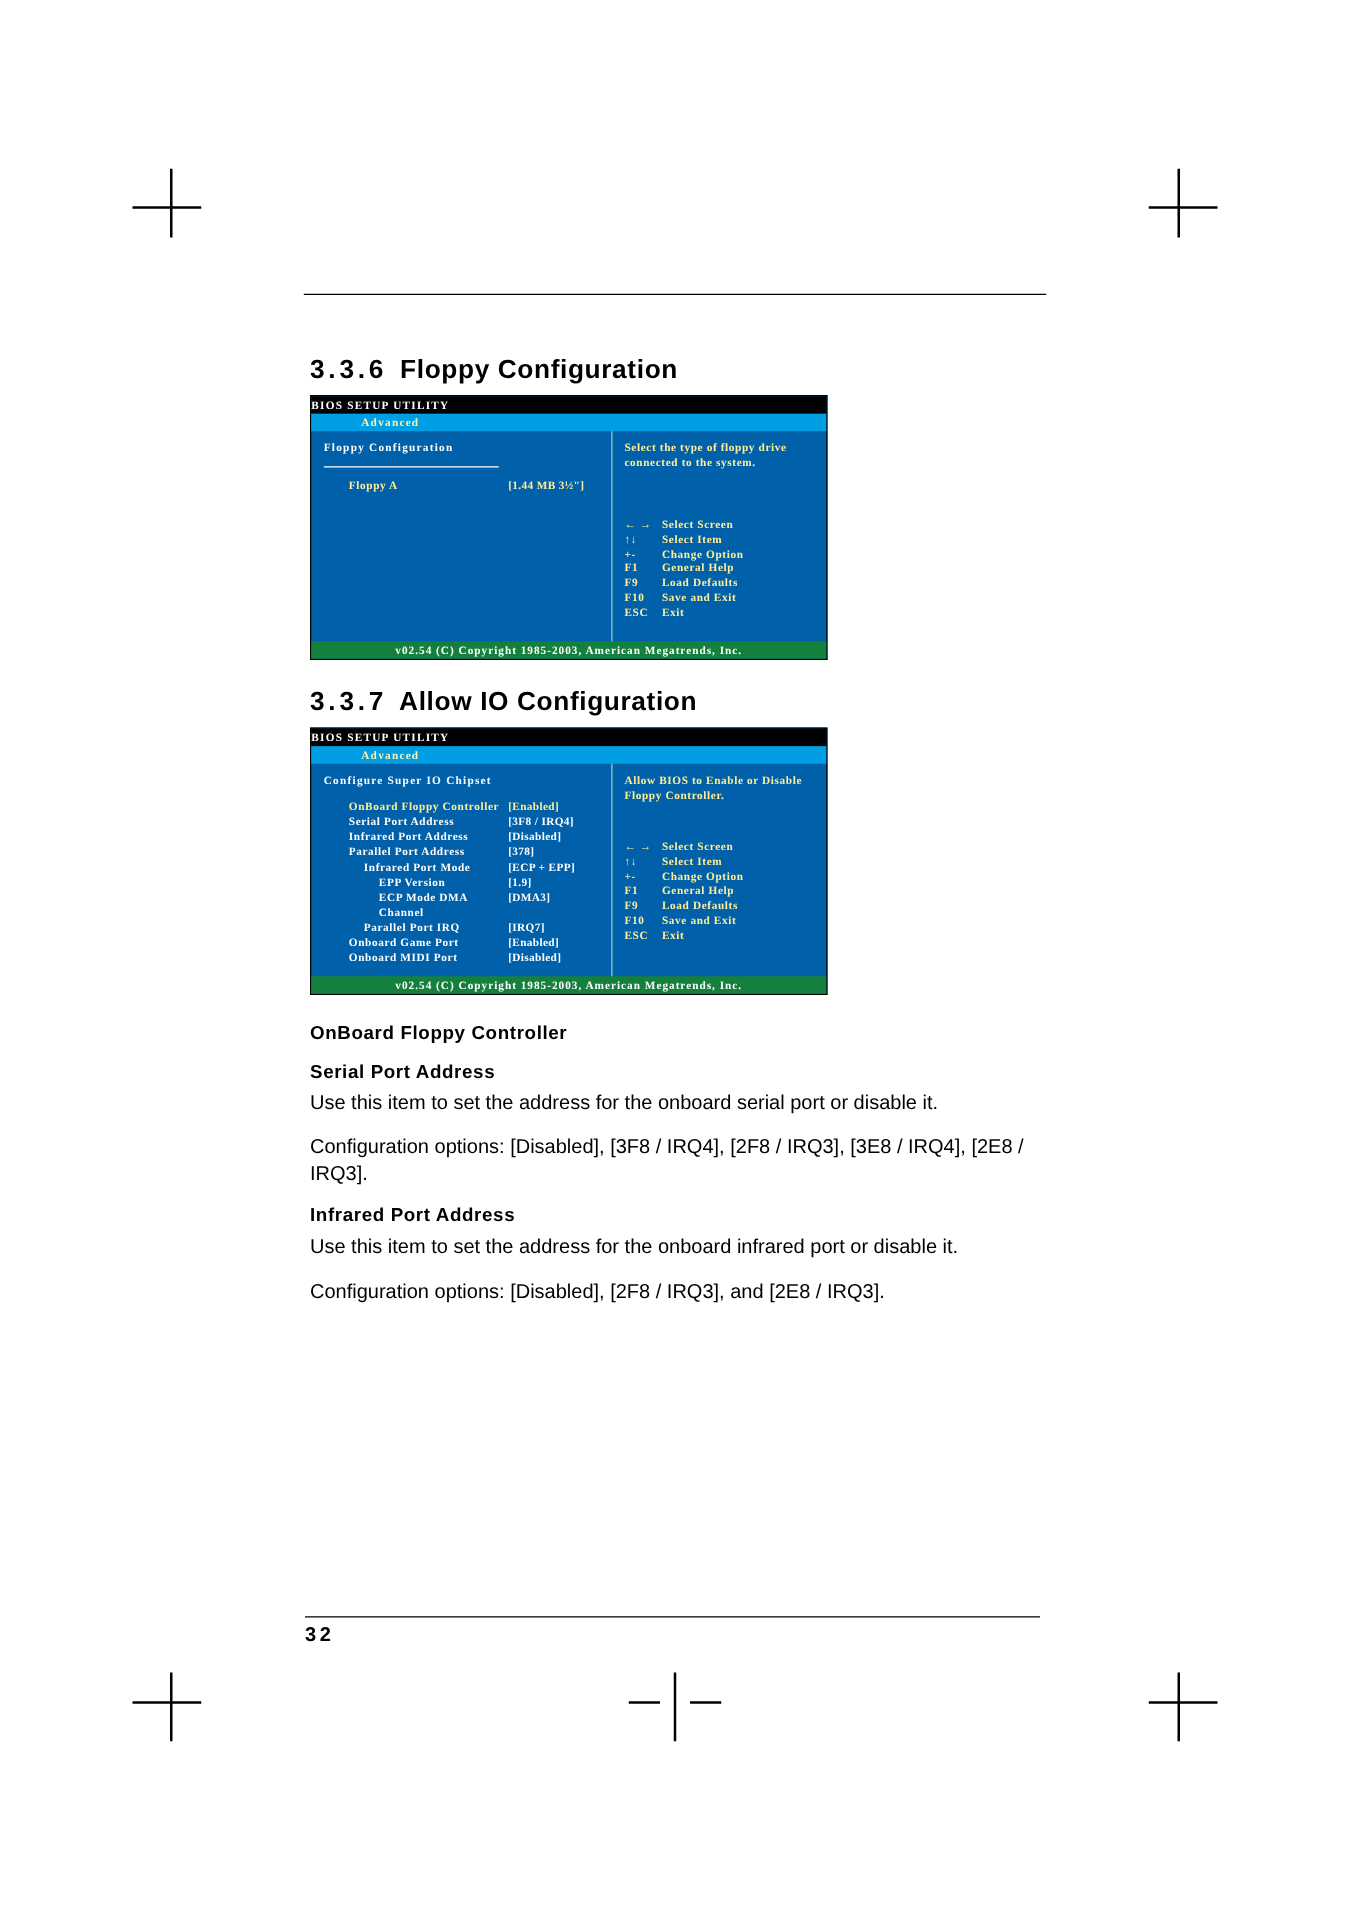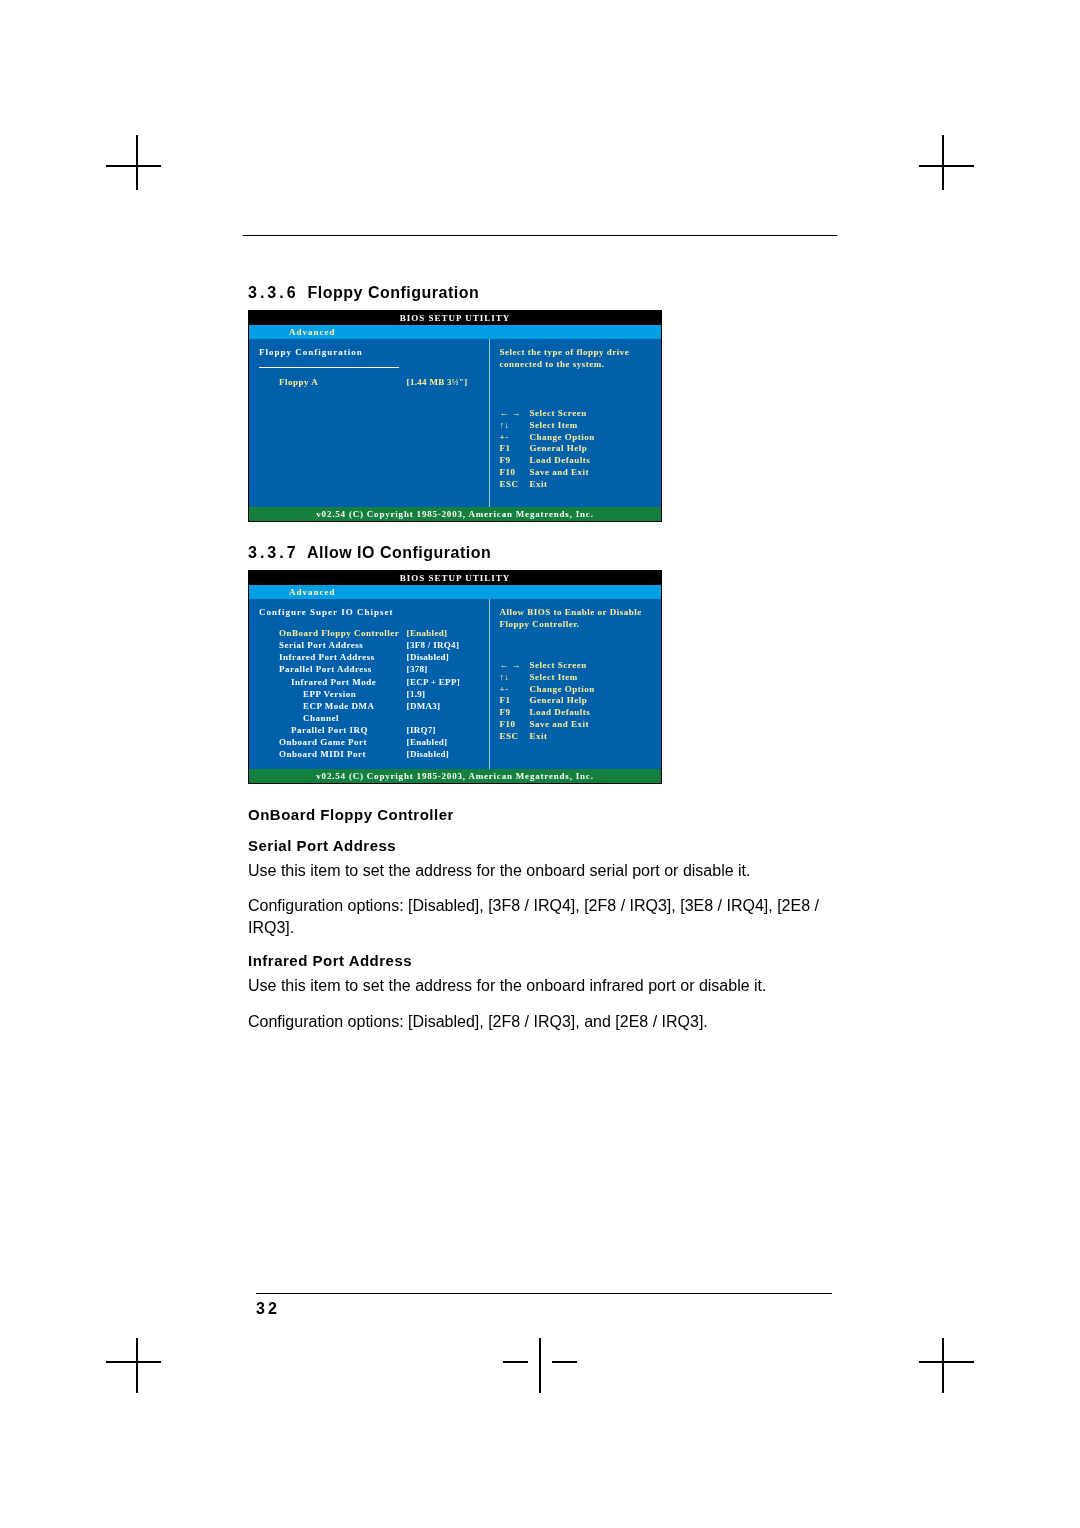--- a/index.html
+++ b/index.html
@@ -43,21 +43,21 @@
     left: 248px;
     right: 248px;
   }
   .top-rule {
     border-top: 1px solid #000;
     margin-bottom: 48px;
     margin-left: -5px;
     margin-right: -5px;
   }
   h2.sec {
-    font-size: 16px;
+    font-size: 21px;
     letter-spacing: 0.5px;
     margin: 18px 0 8px 0;
   }
   h2.sec .num { letter-spacing: 3px; margin-right: 4px; }
   p.body {
     font-size: 16px;
     margin: 6px 0 14px 0;
     line-height: 1.35;
   }
   p.body.indent, .item-body { margin-left: 18px; }
@@ -72,21 +72,21 @@
     width: 412px;
     border: 1px solid #000;
     background: #0060a9;
     font-family: "Times New Roman", Times, serif;
     font-size: 9px;
     margin-bottom: 22px;
   }
   .bios-header {
     background: #000;
     color: #fff;
-    text-align: center;
+    text-align: left;
     padding: 2px 0;
     font-weight: bold;
     letter-spacing: 1px;
     font-size: 9px;
   }
   .bios-tabs {
     background: #009fe3;
     color: #fff3b0;
     padding: 2px 40px;
     font-weight: bold;
@@ -135,21 +135,21 @@
     background: #15803d;
     color: #fff;
     text-align: center;
     font-weight: bold;
     letter-spacing: 0.8px;
     padding: 2px 0;
     font-size: 9px;
   }
   .page-footer {
     position: absolute;
-    left: 256px;
+    left: 244px;
     right: 248px;
     bottom: 210px;
     border-top: 1px solid #000;
     padding-top: 6px;
   }
   .page-num {
     font-size: 16px;
     font-weight: bold;
     letter-spacing: 3px;
   }

